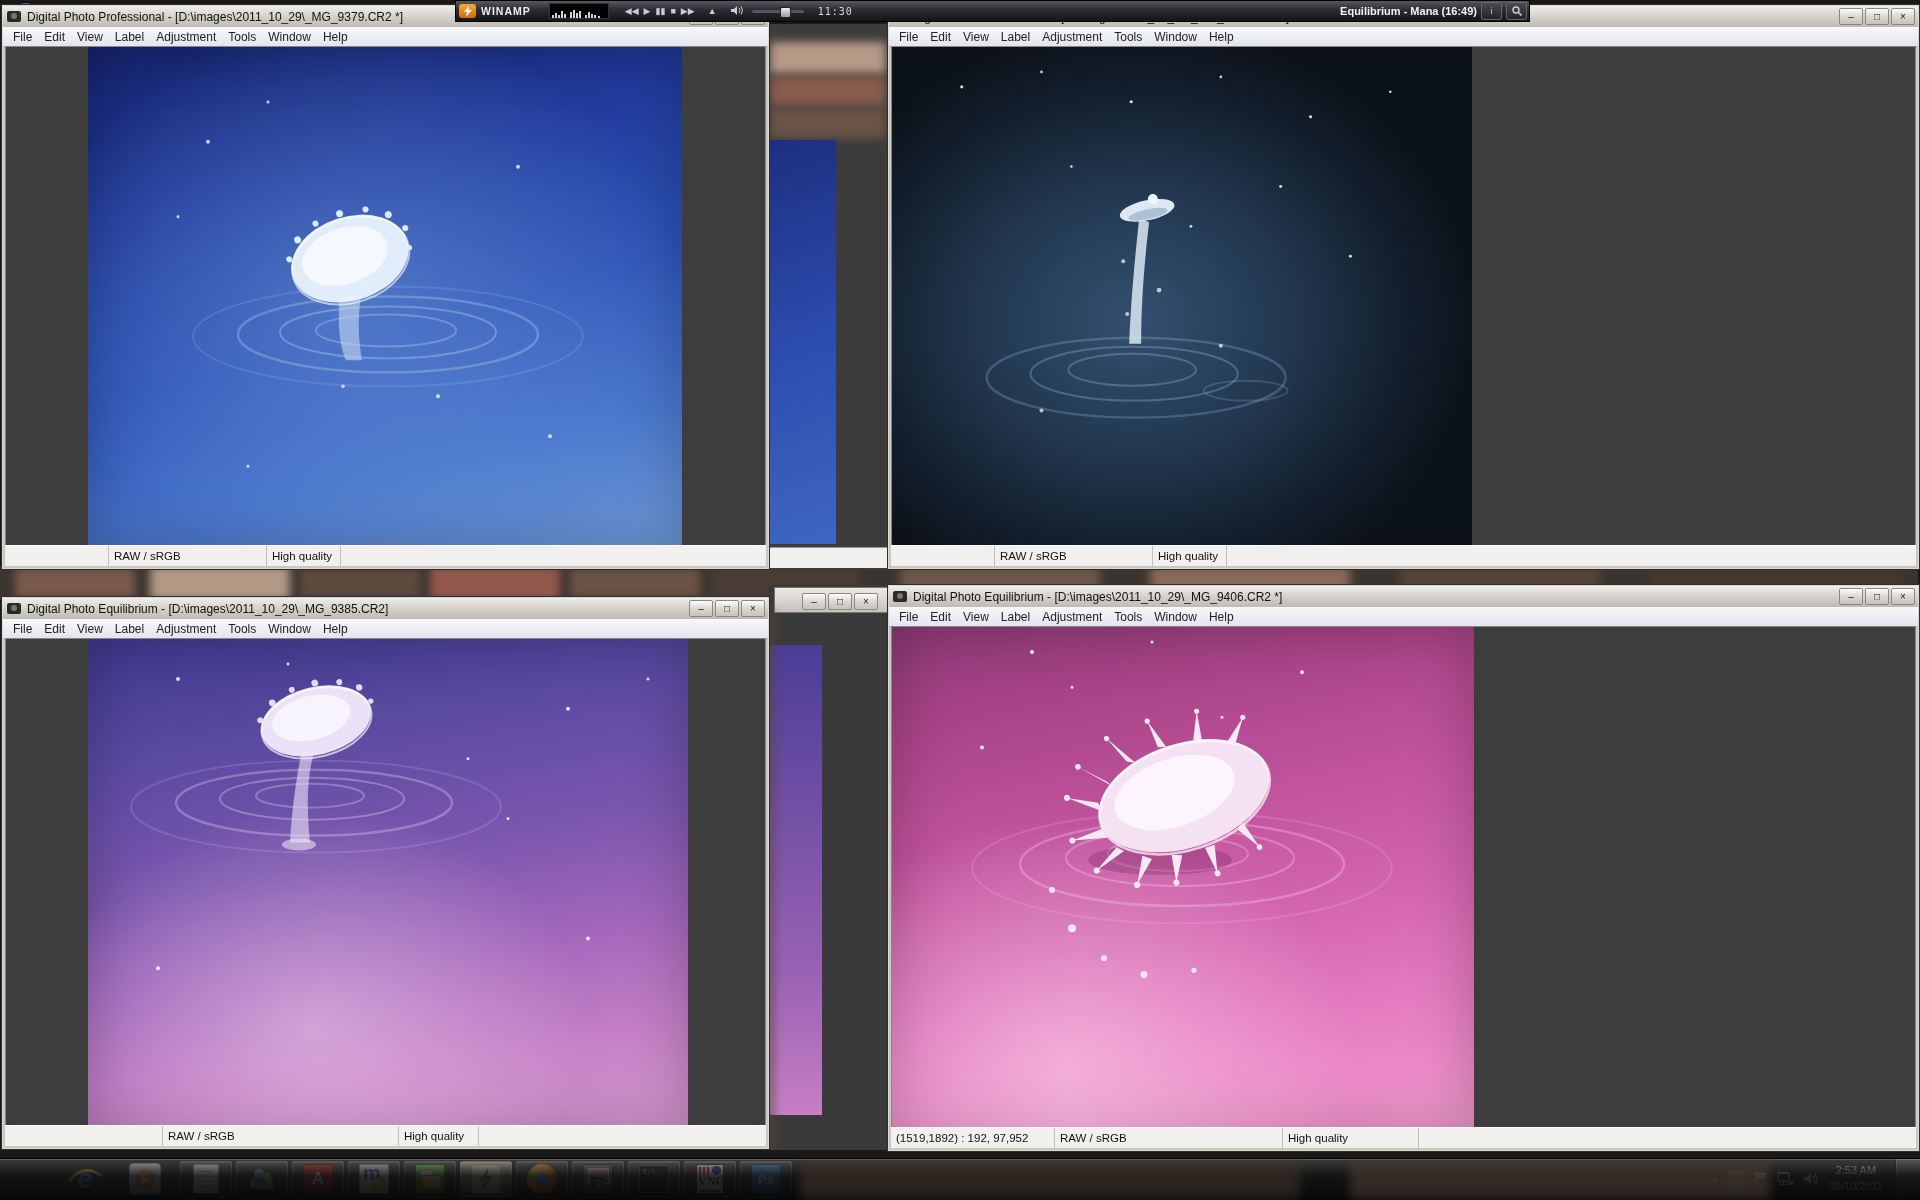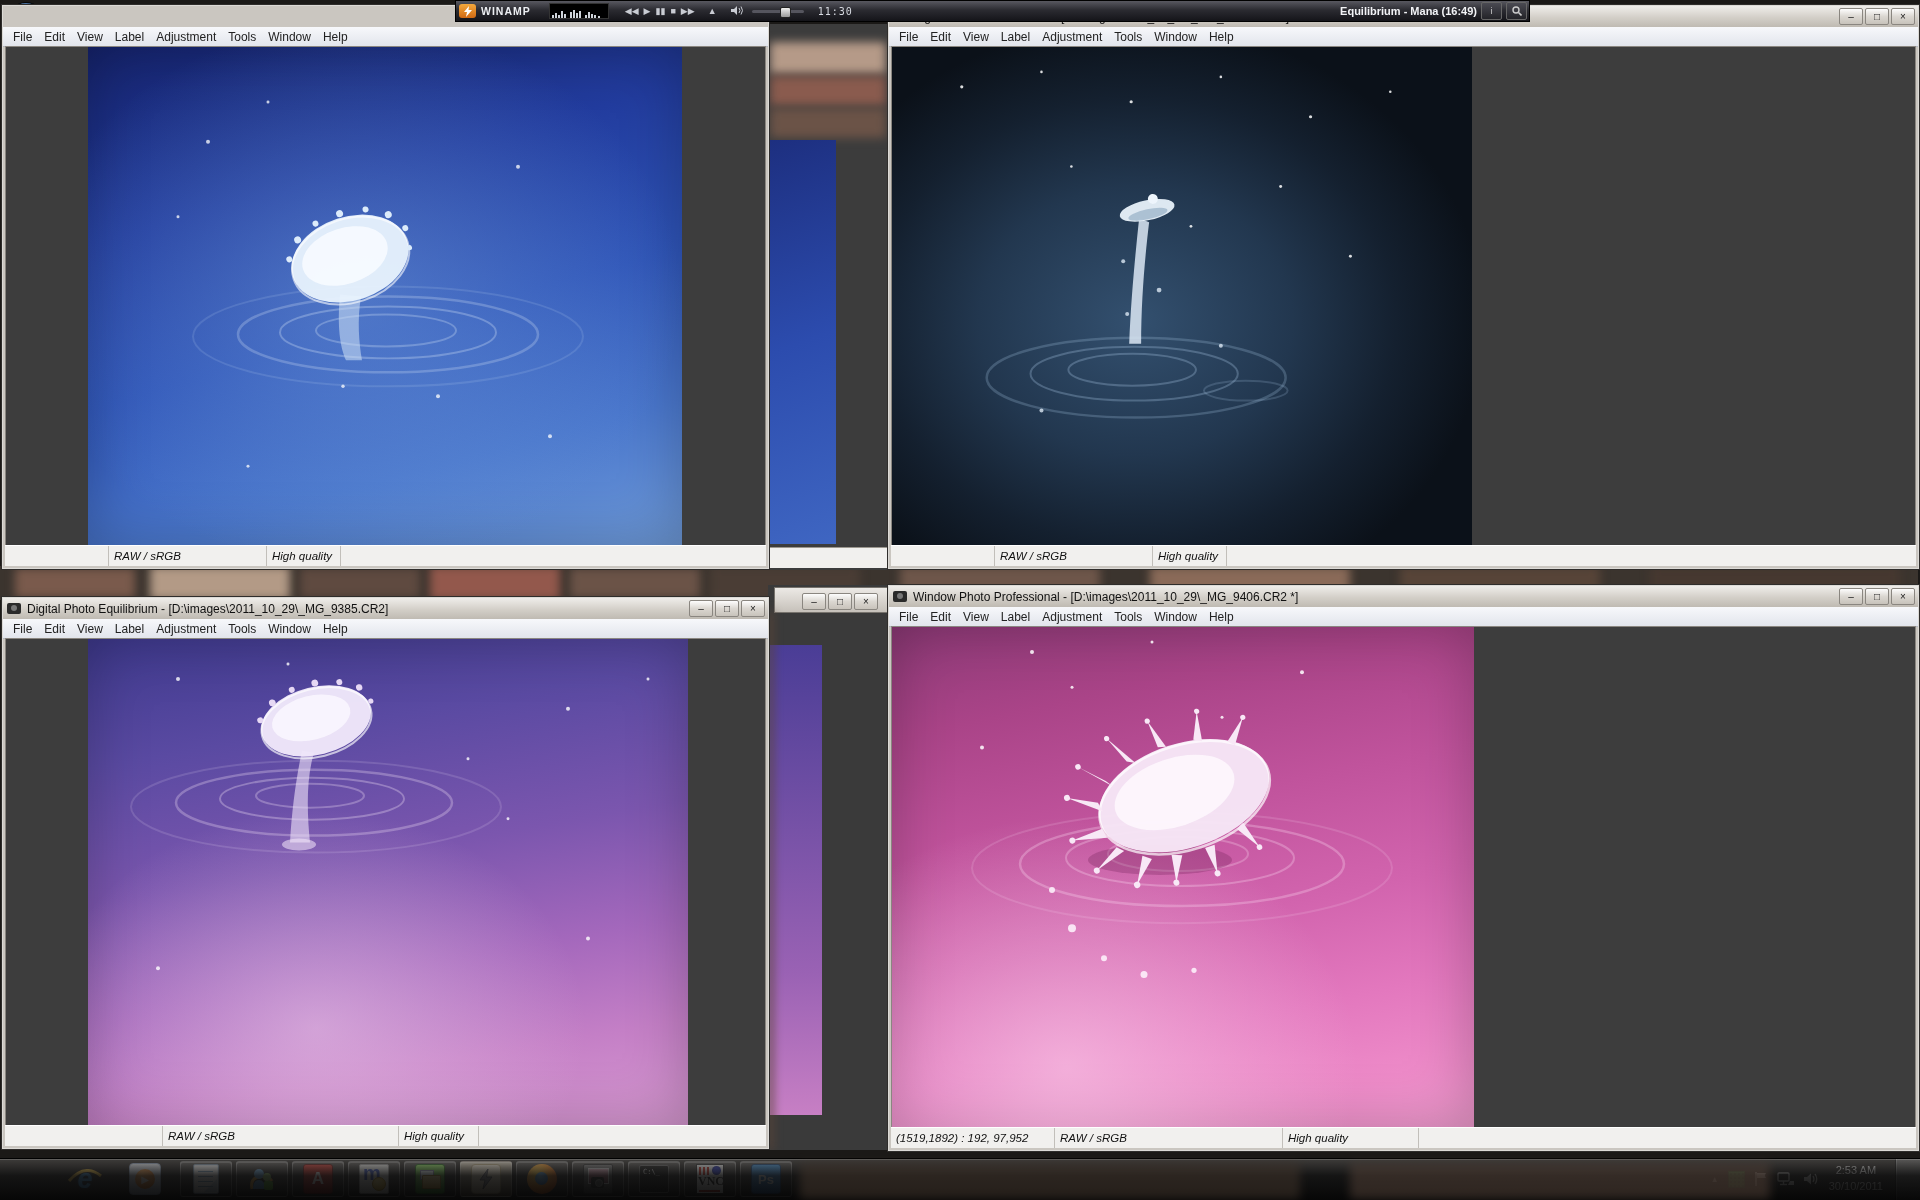--- a/index.html
+++ b/index.html
@@ -19,21 +19,21 @@
   .btn{width:22px;height:15px;display:flex;align-items:center;justify-content:center;font-size:10px;line-height:1;color:#222;
     background:linear-gradient(#fdfdfd,#dbd7d1 50%,#c8c3bb);border:1px solid #8a8680;border-radius:2px;}
   .mbar{position:absolute;left:1px;right:1px;top:22px;height:19px;display:flex;align-items:center;padding-left:10px;
     background:linear-gradient(#f7f8fb,#e2e5ec);border-bottom:1px solid #b4b7bf;font-size:12px;color:#222;}
   .mi{padding:0 10px 0 0;margin-right:2px;}
   .cv{position:absolute;left:3px;right:3px;top:41px;bottom:23px;background:#3d3d3d;border:1px solid #8a8680;overflow:hidden;}
   .ph{position:absolute;top:0;bottom:0;box-shadow:inset 0 0 60px rgba(0,0,0,.25);}
   .ph svg{position:absolute;left:0;top:0;width:100%;height:100%;}
   .sbar{position:absolute;left:3px;right:3px;bottom:3px;height:20px;background:#f1f0ee;border-top:1px solid #fff;
     display:flex;font-size:11.5px;color:#111;align-items:center;}
-  .sc{border-right:1px solid #c2bfba;height:100%;display:flex;align-items:center;padding:0 5px;box-sizing:border-box;white-space:nowrap;overflow:hidden;font-style:italic;}
+  .sc{border-right:1px solid #c2bfba;height:100%;display:flex;align-items:center;padding:0 5px;box-sizing:border-box;white-space:nowrap;overflow:hidden;}
   
   .sliver{position:absolute;background:#3c3c3c;z-index:4;overflow:hidden;}
   .sliver .stitle{position:absolute;left:6px;top:2px;right:0;height:24px;background:linear-gradient(#ece9e5,#c6c1ba);border:1px solid #77736d;}
   .sliver .sbtns{position:absolute;right:9px;top:5px;display:flex;gap:2px;}
   
   #winamp{position:absolute;left:455px;top:0;width:1075px;height:22px;z-index:60;display:flex;align-items:center;
     background:linear-gradient(#585860,#2b2b31 45%,#141419);border:1px solid #000;box-sizing:border-box;color:#dcdde2;}
   .wa-logo{width:17px;height:14px;margin-left:3px;border-radius:3px;background:linear-gradient(#f5a93c,#d06a14);
     display:flex;align-items:center;justify-content:center;flex:0 0 auto;}
   .wa-name{font-size:10.5px;font-weight:bold;letter-spacing:1px;color:#eceef2;margin-left:5px;}
@@ -92,20 +92,29 @@
       <span class="btn">–</span>
       <span class="btn">□</span>
       <span class="btn">×</span>
     </div>
   </div>
   <div class="abs" style="left:2px;top:60px;width:52px;height:470px;background:linear-gradient(#4a3d96,#9a62b4 70%,#c77fc4);"></div>
   <div class="wpb" style="left:0;top:26px;width:5px;height:540px;background:#5a4438;"></div>
 </div>
 
 <div class="w" style="left:1px;top:4px;width:767px;height:564px;">
+  <div class="tbr">
+    <span class="cam"></span>
+    <span class="ttxt">Digital Photo Professional - [D:\images\2011_10_29\_MG_9379.CR2 *]</span>
+    <span class="btns">
+      <span class="btn">–</span>
+      <span class="btn">□</span>
+      <span class="btn">×</span>
+    </span>
+  </div>
   <div class="mbar">
       <span class="mi">File</span>
       <span class="mi">Edit</span>
       <span class="mi">View</span>
       <span class="mi">Label</span>
       <span class="mi">Adjustment</span>
       <span class="mi">Tools</span>
       <span class="mi">Window</span>
       <span class="mi">Help</span>
     </div>
@@ -299,21 +308,21 @@
     <div class="sc" style="width:158px;"></div>
     <div class="sc" style="width:236px;">RAW / sRGB</div>
     <div class="sc" style="width:80px;">High quality</div>
     <div class="sc" style="flex:1;border-right:none;"></div>
   </div>
 </div>
 
 <div class="w" style="left:887px;top:584px;width:1031px;height:566px;">
   <div class="tbr">
     <span class="cam"></span>
-    <span class="ttxt">Window Photo Professional - [D:\images\2011_10_29\_MG_9406.CR2 *]</span>
+    <span class="ttxt">Digital Photo Equilibrium - [D:\images\2011_10_29\_MG_9406.CR2 *]</span>
     <span class="btns">
       <span class="btn">–</span>
       <span class="btn">□</span>
       <span class="btn">×</span>
     </span>
   </div>
   <div class="mbar">
       <span class="mi">File</span>
       <span class="mi">Edit</span>
       <span class="mi">View</span>

